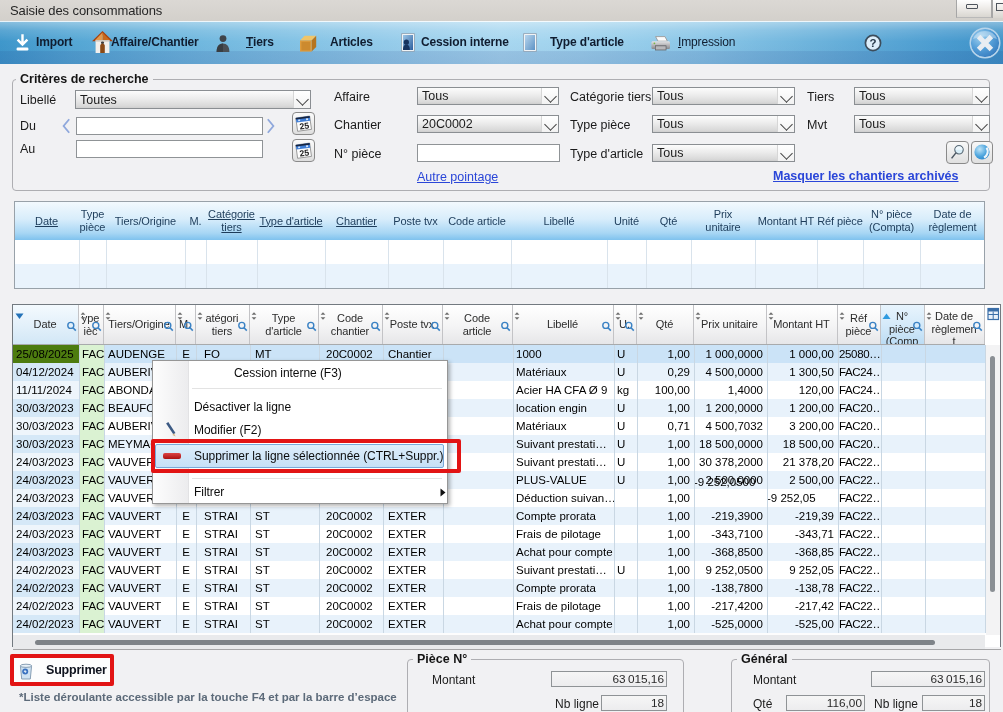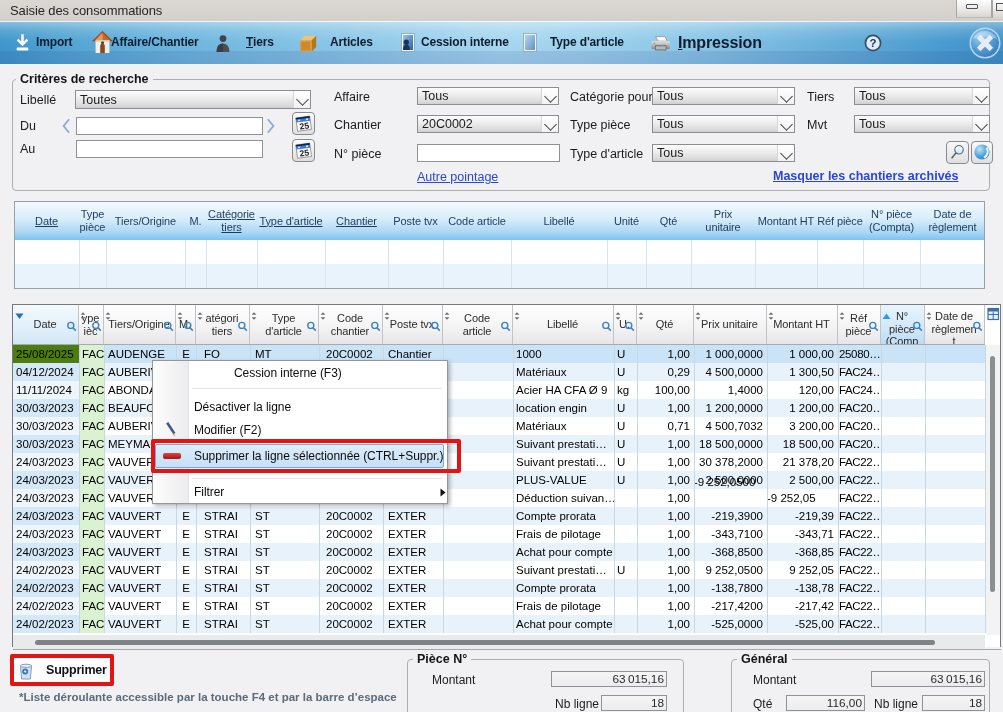--- a/index.html
+++ b/index.html
@@ -92,21 +92,21 @@
 <defs>
       <linearGradient id="g3" x1="0" y1="0" x2="0" y2="1">
 <stop offset="0" stop-color="#e3e3e5"></stop>
         <stop offset="1" stop-color="#89898d"></stop>
       </linearGradient>
     </defs>
 <rect x="4" y="9.4" width="11.4" height="5" fill="#5e5e62"></rect>
 <rect x="4.7" y="10.2" width="10" height="3.4" fill="#b7b7ba"></rect>
 <circle cx="3.4" cy="7.3" r="0.9" fill="#7ab648"></circle>
 </svg>
-<div class="a" style="left:678px;top:21px;height:43px;line-height:43px;font-size:16px;font-weight:700;color:#101d30;letter-spacing:-0.15px;"><span style="text-decoration:underline;">I</span>mpression</div>
+<div class="a" style="left:678px;top:21px;height:43px;line-height:43px;font-size:12px;font-weight:400;color:#101d30;letter-spacing:-0.15px;"><span style="text-decoration:underline;">I</span>mpression</div>
 <svg class="a" style="left:864px;top:34px;" width="18" height="18" viewBox="0 0 18 18">
 <circle cx="9" cy="9" r="7.6" fill="#ddeefa" stroke="#3c4d5c" stroke-width="1.7"></circle>
 <text x="9" y="13.1" font-family="Liberation Sans" font-size="11.5" font-weight="700" fill="#27394a" text-anchor="middle">?</text>
 </svg>
 <svg class="a" style="left:969px;top:27px;" width="32" height="32" viewBox="0 0 32 32">
 <defs>
       <radialGradient id="gx" cx="0.35" cy="0.3" r="0.9">
 <stop offset="0" stop-color="#9fd0ef"></stop>
         <stop offset="0.45" stop-color="#559fd8"></stop>
         <stop offset="1" stop-color="#2a6db4"></stop>
@@ -122,21 +122,21 @@
 <div class="lbl" style="left:20px;top:93px;">Libellé</div>
 <div class="dd" style="left:75px;top:90px;width:236px;height:19px;">
     <span class="t">Toutes</span>
     <span class="ar"></span>
   </div>
 <div class="lbl" style="left:334px;top:90px;">Affaire</div>
 <div class="dd" style="left:417px;top:87px;width:142px;height:18px;">
     <span class="t">Tous</span>
     <span class="ar"></span>
   </div>
-<div class="lbl" style="left:570px;top:90px;">Catégorie pour</div>
+<div class="lbl" style="left:570px;top:90px;">Catégorie tiers</div>
 <div class="dd" style="left:652px;top:87px;width:143px;height:18px;">
     <span class="t">Tous</span>
     <span class="ar"></span>
   </div>
 <div class="lbl" style="left:807px;top:90px;">Tiers</div>
 <div class="dd" style="left:854px;top:87px;width:136px;height:18px;">
     <span class="t">Tous</span>
     <span class="ar"></span>
   </div>
 <div class="lbl" style="left:20px;top:119px;">Du</div>

